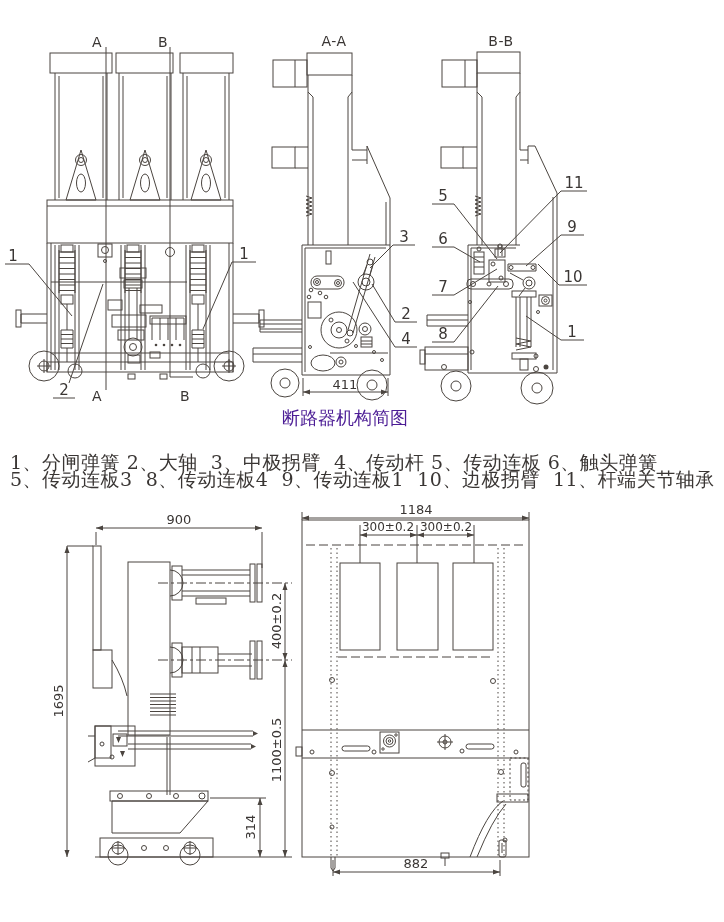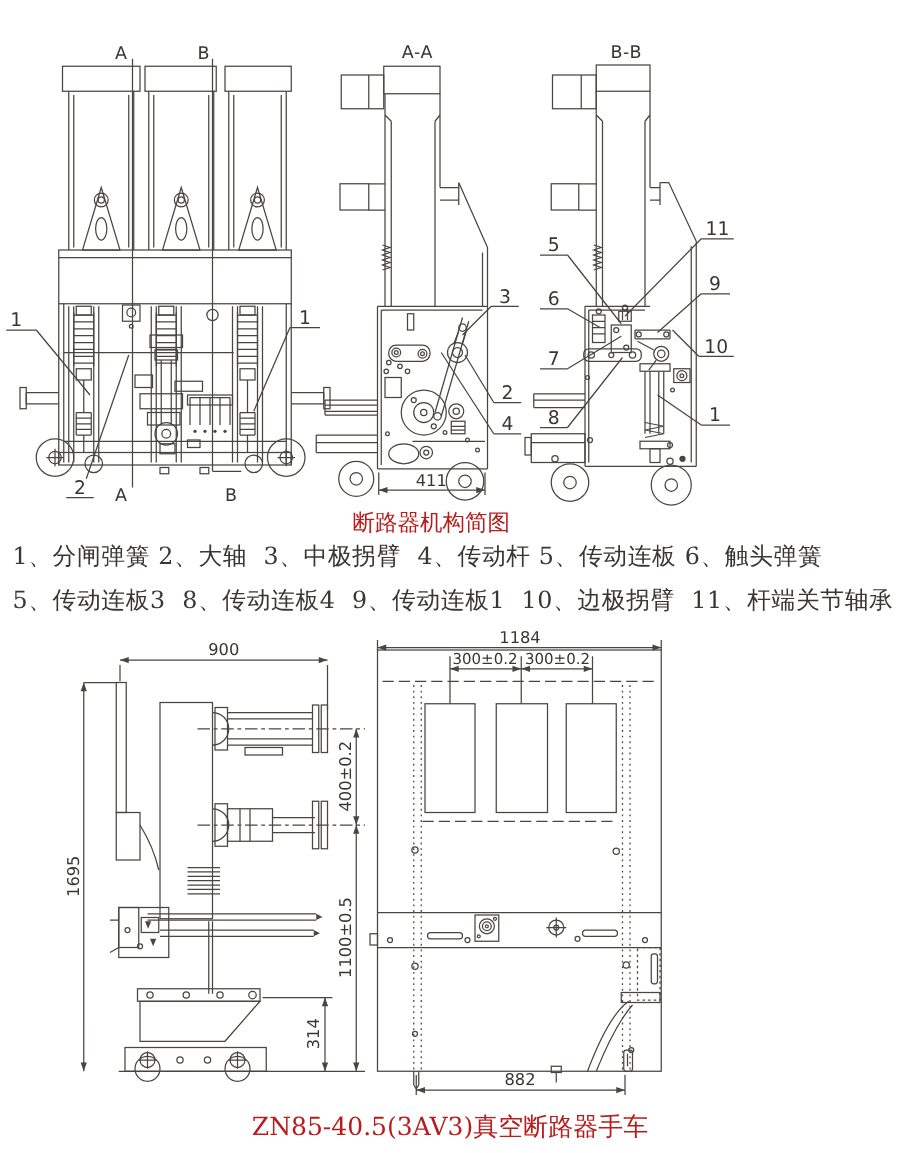--- a/index.html
+++ b/index.html
@@ -10,26 +10,26 @@
   .ln .f{fill:#4b4540;stroke:none;}
   .dash{stroke-dasharray:10,3,3,3;}
   .dsh2{stroke-dasharray:9,4;}
   .dot{stroke-dasharray:1.5,3;}
   .dot2{stroke-dasharray:2,2.5;}
   text{fill:#3a3634;font-family:"DejaVu Sans","Liberation Sans",sans-serif;}
   .v{font-size:14px;text-anchor:middle;letter-spacing:.5px;}
   .c{font-size:15px;text-anchor:middle;}
   .d{font-size:13px;text-anchor:middle;}
   .d2{font-size:12px;text-anchor:middle;}
-  .caption{position:absolute;color:#b91c1c;font-family:"DejaVu Serif","Liberation Serif",serif;white-space:pre;}
+  .caption{position:absolute;color:#4c1d95;font-family:"DejaVu Serif","Liberation Serif",serif;white-space:pre;}
   .cap1{left:345px;top:406px;transform:translateX(-50%);font-size:18px;}
   .cap2{left:360px;top:888px;transform:translateX(-50%);font-size:20px;}
   .legend{position:absolute;left:10px;color:#3a3634;font-family:"DejaVu Serif","Liberation Serif",serif;
           font-size:19px;white-space:pre;letter-spacing:.5px;}
-  .l1{top:432px;}
+  .l1{top:450px;}
   .l2{top:467px;}
 </style>
 </head>
 <body>
 
 <div class="page">
 <svg class="art" width="724" height="922" viewBox="0 0 724 922">
 
   <g class="ln">
     <path d="M106,47 V390 M170,47 V377 M170,377 H193"></path>
@@ -352,14 +352,13 @@
     <text class="d" x="416" y="514">1184</text>
     <text class="d2" x="388" y="531">300±0.2</text>
     <text class="d2" x="446" y="531">300±0.2</text>
     <text class="d" x="416" y="868">882</text>
   </g>
 </svg>
 
 <div class="caption cap1">断路器机构简图</div>
 <div class="legend l1">1、分闸弹簧 2、大轴  3、中极拐臂  4、传动杆 5、传动连板 6、触头弹簧</div>
 <div class="legend l2">5、传动连板3  8、传动连板4  9、传动连板1  10、边极拐臂  11、杆端关节轴承</div>
-<div class="caption cap2">ZN85-40.5(3AV3)真空断路器手车</div>
 </div>
 
 </body></html>

